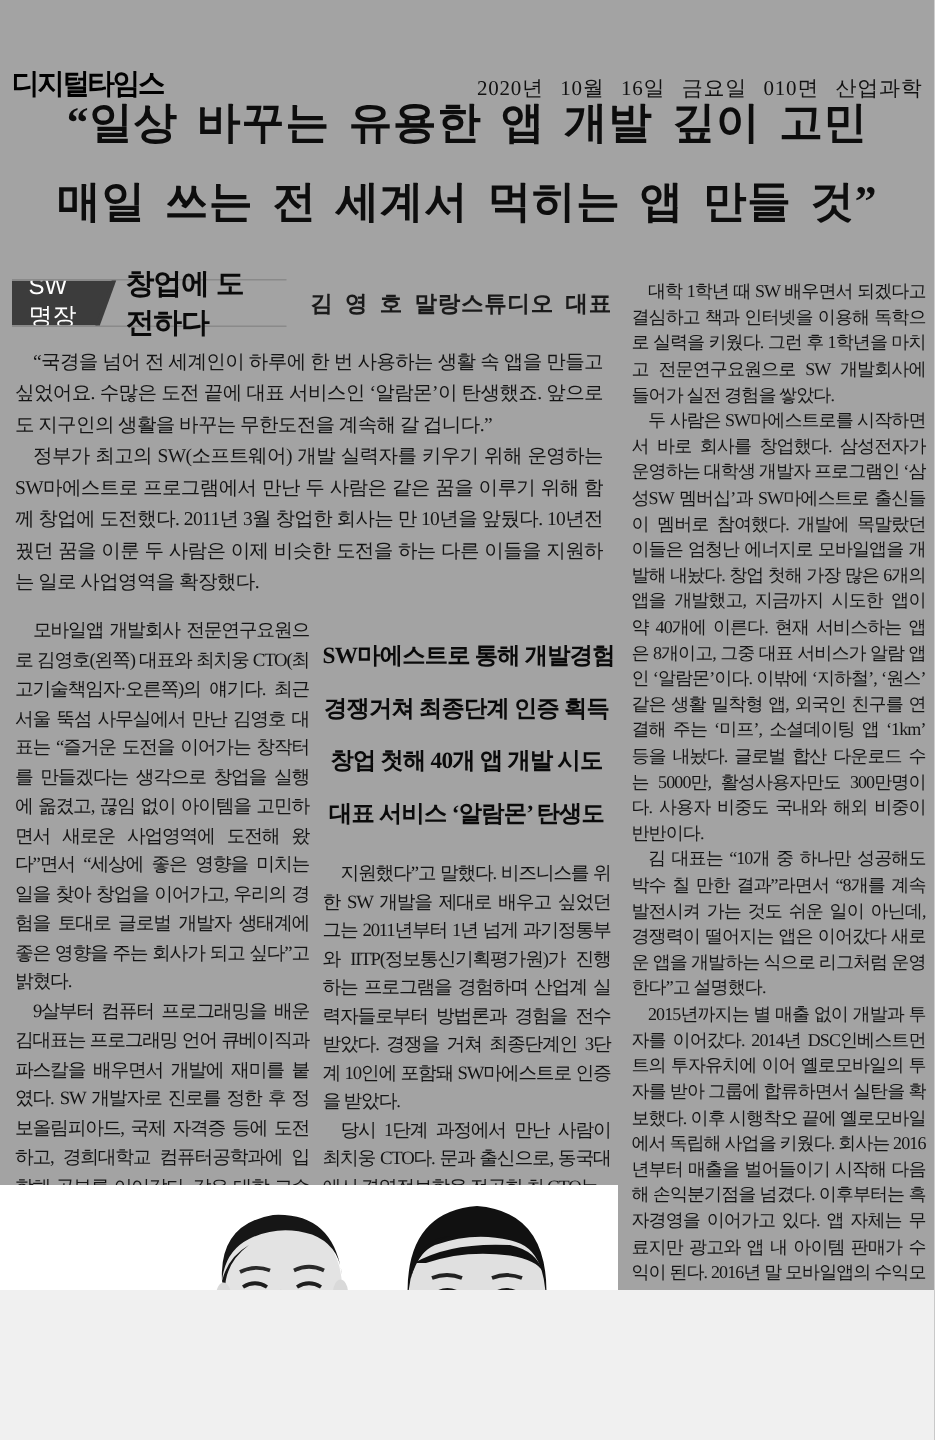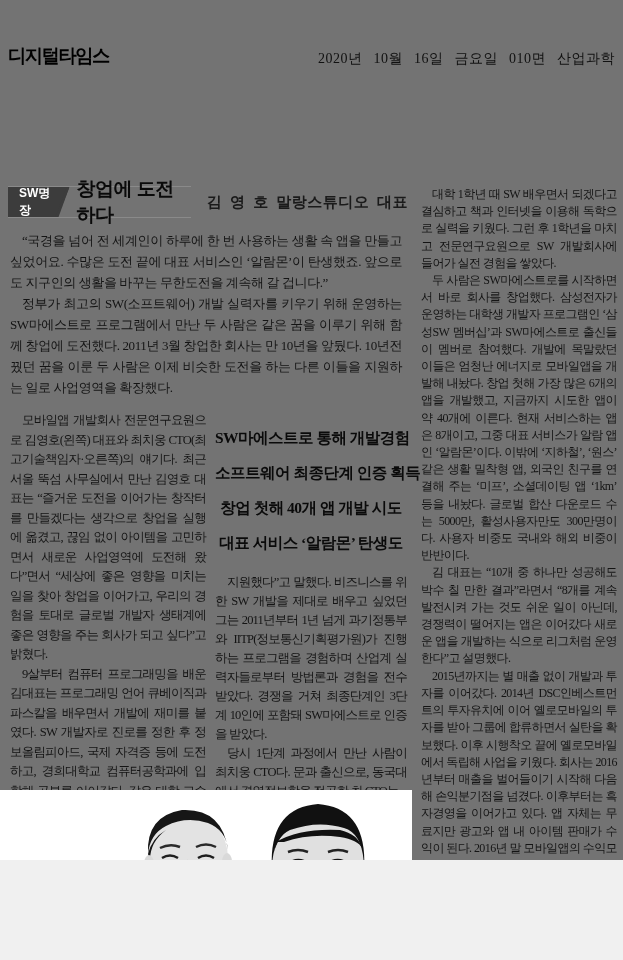--- a/index.html
+++ b/index.html
@@ -1,19 +1,19 @@
 <!DOCTYPE html>
 <html><head>
 <meta charset="utf-8">
 <style>
   html,body{margin:0;padding:0;background:#f0f0f0;}
   .page{
     position:relative;
     width:623px;height:860px;
-    background:#737373;
+    background:#a3a3a3;
     overflow:hidden;
     font-family:"Liberation Serif", serif;
     color:#141414;
   }
   
   .masthead{
     position:absolute;top:8px;left:8px;right:8px;
     display:flex;justify-content:space-between;align-items:flex-end;
   }
   .logo{
@@ -40,21 +40,21 @@
     display:flex;align-items:center;
   }
   .series-strip{
     display:flex;align-items:stretch;
     border-top:1px solid #8a8a8a;border-bottom:1px solid #8a8a8a;
     padding:0;height:30px;
   }
   .series-badge{
     background:#3c3c3c;color:#fff;
     font-family:"Liberation Sans", sans-serif;
-    font-weight:bold;font-size:12px;
+    font-weight:normal;font-size:16px;
     display:flex;align-items:center;
     padding:0 18px 0 11px;
     clip-path:polygon(0 0,100% 0,calc(100% - 12px) 100%,0 100%);
   }
   .series-slash{
     width:4px;background:#3c3c3c;
     transform:skewX(-20deg);
     margin-left:-8px;margin-right:0;
   }
   .series-title{
@@ -122,20 +122,24 @@
 </head>
 <body>
 
 <div class="page">
 
   <div class="masthead">
     <div class="logo">디지털타임스</div>
     <div class="dateline">2020년 10월 16일 금요일 010면 산업과학</div>
   </div>
 
+  <div class="headline">
+    <div>“일상 바꾸는 유용한 앱 개발 깊이 고민</div>
+    <div>매일 쓰는 전 세계서 먹히는 앱 만들 것”</div>
+  </div>
 
   <div class="section-row">
     <div class="series-strip">
       <div class="series-badge">SW명장</div>
       <div class="series-slash"></div>
       <div class="series-title">창업에 도전하다</div>
     </div>
     <div class="interviewee">김 영 호 말랑스튜디오 대표</div>
   </div>
 
@@ -148,21 +152,21 @@
     <p>모바일앱 개발회사 전문연구요원으로 김영호(왼쪽) 대표와 최치웅 CTO(최고기술책임자·오른쪽)의 얘기다. 최근 서울 뚝섬 사무실에서 만난 김영호 대표는 “즐거운 도전을 이어가는 창작터를 만들겠다는 생각으로 창업을 실행에 옮겼고, 끊임 없이 아이템을 고민하면서 새로운 사업영역에 도전해 왔다”면서 “세상에 좋은 영향을 미치는 일을 찾아 창업을 이어가고, 우리의 경험을 토대로 글로벌 개발자 생태계에 좋은 영향을 주는 회사가 되고 싶다”고 밝혔다.</p>
     <p>9살부터 컴퓨터 프로그래밍을 배운 김대표는 프로그래밍 언어 큐베이직과 파스칼을 배우면서 개발에 재미를 붙였다. SW 개발자로 진로를 정한 후 정보올림피아드, 국제 자격증 등에 도전하고, 경희대학교 컴퓨터공학과에 입학해 공부를 이어갔다. 같은 대학 교수가 창업한 회사에 몸담고 산업현장을 경험한 그는 창업에 자연스럽게 관심이 갔다.</p>
   </div>
   <div class="col-left-narrow">
     <p>김 대표는 “비슷한 고민을 하는 친구들이 어디 있을까 생각해보니 SW마에스트로가 눈에 띄어</p>
   </div>
 
   <div class="col col-mid">
     <div class="pull-quote">
       <div>SW마에스트로 통해 개발경험</div>
-      <div>소프트웨어 최종단계 인증 획득</div>
+      <div>경쟁거쳐 최종단계 인증 획득</div>
       <div>창업 첫해 40개 앱 개발 시도</div>
       <div>대표 서비스 ‘알람몬’ 탄생도</div>
     </div>
     <p>지원했다”고 말했다. 비즈니스를 위한 SW 개발을 제대로 배우고 싶었던 그는 2011년부터 1년 넘게 과기정통부와 IITP(정보통신기획평가원)가 진행하는 프로그램을 경험하며 산업계 실력자들로부터 방법론과 경험을 전수받았다. 경쟁을 거쳐 최종단계인 3단계 10인에 포함돼 SW마에스트로 인증을 받았다.</p>
     <p>당시 1단계 과정에서 만난 사람이 최치웅 CTO다. 문과 출신으로, 동국대에서 경영정보학을 전공한 최 CTO는</p>
   </div>
 
   <div class="col-right">
     <p>대학 1학년 때 SW 배우면서 되겠다고 결심하고 책과 인터넷을 이용해 독학으로 실력을 키웠다. 그런 후 1학년을 마치고 전문연구요원으로 SW 개발회사에 들어가 실전 경험을 쌓았다.</p>
     <p>두 사람은 SW마에스트로를 시작하면서 바로 회사를 창업했다. 삼성전자가 운영하는 대학생 개발자 프로그램인 ‘삼성SW 멤버십’과 SW마에스트로 출신들이 멤버로 참여했다. 개발에 목말랐던 이들은 엄청난 에너지로 모바일앱을 개발해 내놨다. 창업 첫해 가장 많은 6개의 앱을 개발했고, 지금까지 시도한 앱이 약 40개에 이른다. 현재 서비스하는 앱은 8개이고, 그중 대표 서비스가 알람 앱인 ‘알람몬’이다. 이밖에 ‘지하철’, ‘원스’ 같은 생활 밀착형 앱, 외국인 친구를 연결해 주는 ‘미프’, 소셜데이팅 앱 ‘1km’ 등을 내놨다. 글로벌 합산 다운로드 수는 5000만, 활성사용자만도 300만명이다. 사용자 비중도 국내와 해외 비중이 반반이다.</p>

